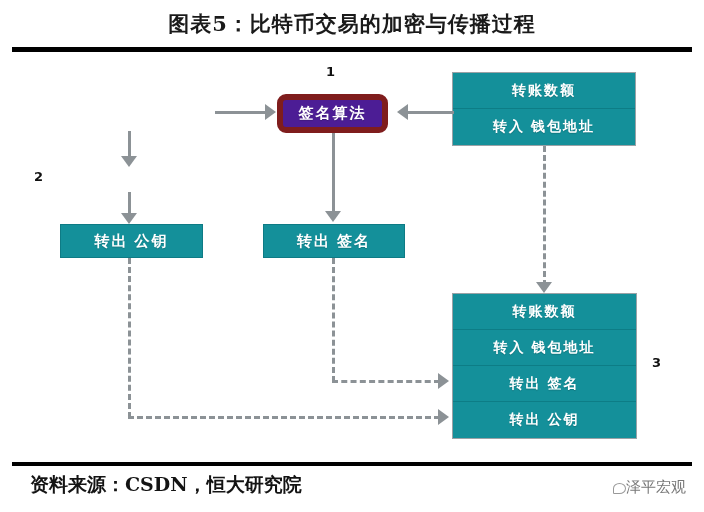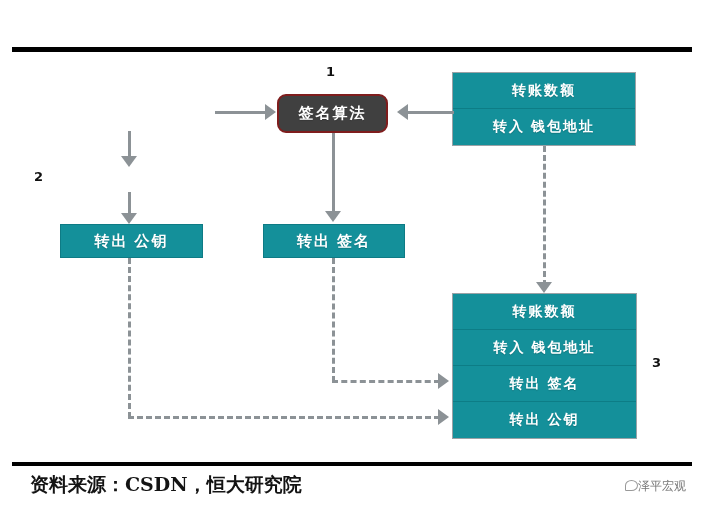--- a/index.html
+++ b/index.html
@@ -27,43 +27,43 @@
     position:absolute;left:12px;top:462px;width:680px;height:4px;background:#000;
   }
   .source{
     position:absolute;left:30px;top:472px;
     font-family:"DejaVu Serif","Liberation Serif",serif;
     font-size:19px;font-weight:700;color:#131313;
     white-space:nowrap;
   }
   .watermark{
     position:absolute;right:18px;top:478px;
-    display:flex;align-items:flex-start;
-    font-size:12px;color:#777;white-space:nowrap;
+    display:flex;align-items:center;
+    font-size:15px;color:#777;white-space:nowrap;
   }
   .wm-logo{display:inline-block;width:13px;height:13px;position:relative;}
   .wm-logo:before{
     content:"";position:absolute;left:0;top:2px;width:11px;height:9px;
     border:1.6px solid #999;border-radius:50% 50% 50% 10%;
   }
 
   
   #canvas{position:absolute;left:0;top:52px;width:704px;height:408px;}
 
   .node{
     position:absolute;
     display:flex;align-items:center;justify-content:center;
     color:#ffffff;
     font-size:15px;font-weight:700;
     letter-spacing:2px;
     box-sizing:border-box;
     text-shadow:0 1px 1px rgba(0,0,0,.18);
   }
   .brown{background:#a0632f;border:1px solid #8d5729;}
-  .blue {background:#404040;border:2px solid #7f1d1d;border-radius:9px;text-align:center;}
+  .blue {background:#4c1d95;border:6px solid #7f1d1d;border-radius:9px;text-align:center;}
   .teal {background:#14909a;border:1px solid #0e7b85;}
 
   .stack{
     position:absolute;
     box-sizing:border-box;
     border:1px solid #9aa2a6;
     background:#14909a;
   }
   .stack .row{
     height:36px;
@@ -98,20 +98,21 @@
   .arw{position:absolute;width:0;height:0;}
   .arw-down{border-left:8px solid transparent;border-right:8px solid transparent;border-top:11px solid #8c9296;}
   .arw-right{border-top:8px solid transparent;border-bottom:8px solid transparent;border-left:11px solid #8c9296;}
   .arw-left{border-top:8px solid transparent;border-bottom:8px solid transparent;border-right:11px solid #8c9296;}
 </style>
 </head>
 <body>
 
 <div id="page">
 
+  <div class="title">图表5：比特币交易的加密与传播过程</div>
   <div class="rule-top"></div>
 
   <div id="canvas">
 
     <div class="step-num" style="left:326px;top:12px;">1</div>
     <div class="step-num" style="left:34px;top:117px;">2</div>
     <div class="step-num" style="left:652px;top:303px;">3</div>
 
 
     <div class="ln vline" style="left:128px;top:79px;height:27px;"></div>

